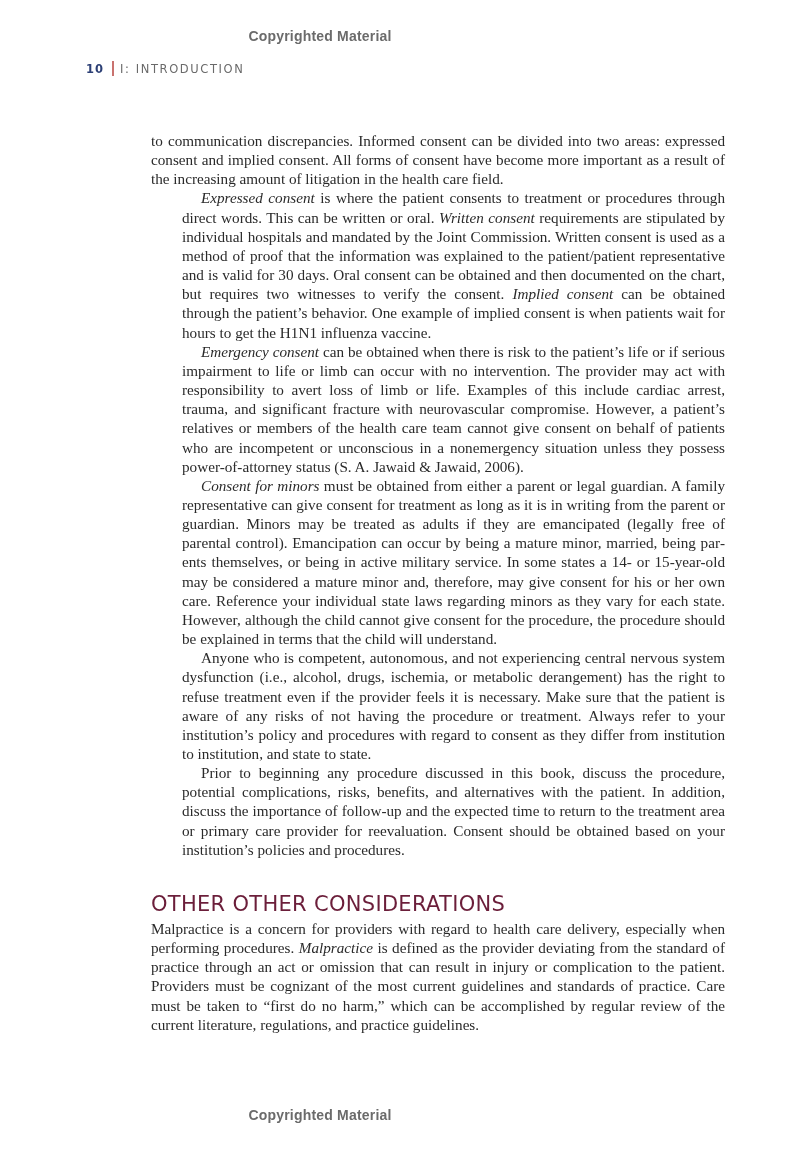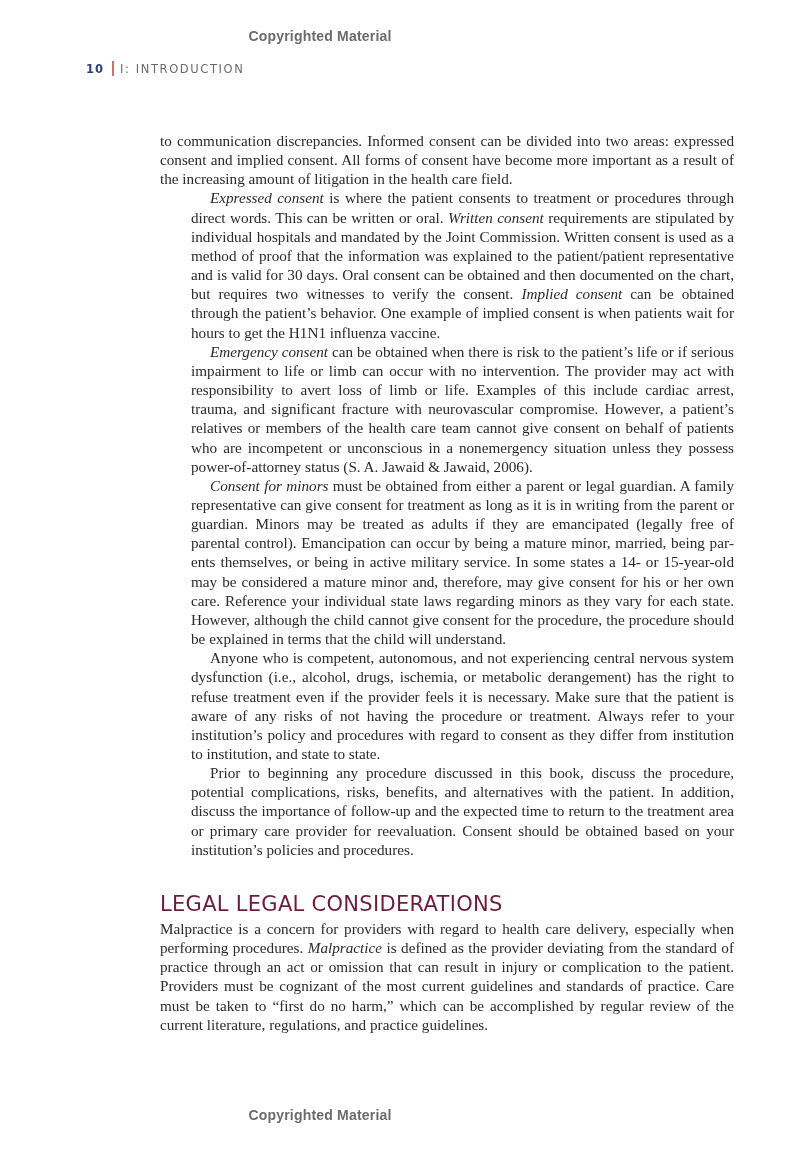--- a/index.html
+++ b/index.html
@@ -13,21 +13,21 @@
   .wm-bottom { top: 1107px; }
   .running-head {
     position: absolute; top: 61px; left: 66px;
     font-family: "DejaVu Sans", sans-serif; font-size: 11.5px;
     display: flex; align-items: center; letter-spacing: 1.6px; margin-left: 20px;
   }
   .rh-num { color: #2c3f75; font-weight: bold; letter-spacing: 1px; }
   .rh-bar { display: inline-block; width: 2px; height: 15px; background: #c9726f; margin: 0 6px 0 8px; }
   .rh-title { color: #6a6a6a; }
   .body {
-    position: absolute; left: 160px; top: 131px; width: 574px;
+    position: absolute; left: 151px; top: 131px; width: 574px;
     font-family: "Liberation Serif", serif; font-size: 15.2px;
     line-height: 19.15px; color: #2a2a2a; text-align: justify;
   }
   .body p { margin: 0; text-indent: 0; }
   .body p.indent { text-indent: 19px; margin-left: 31px; }
   .body em { font-style: italic; }
   .section-heading {
     font-family: "DejaVu Sans", sans-serif; font-size: 21px; font-weight: normal;
     color: #6b1e3a; margin: 32px 0 2px 0; letter-spacing: 0.3px; line-height: 26px;
     text-align: left;
@@ -45,17 +45,17 @@
 </div>
 
 <div class="body">
   <p><span>to communication discrepancies. Informed consent can be divided into two areas: expressed consent and implied consent. All forms of consent have become more important as a result of the increasing amount of litigation in the health care field.</span></p>
   <p class="indent"><em>Expressed consent</em><span> is where the patient consents to treatment or procedures through direct words. This can be written or oral. </span><em>Written consent</em><span> requirements are stipulated by individual hospitals and mandated by the Joint Commission. Written consent is used as a method of proof that the information was explained to the patient/patient representative and is valid for 30 days. Oral consent can be obtained and then documented on the chart, but requires two witnesses to verify the consent. </span><em>Implied consent</em><span> can be obtained through the patient’s behavior. One example of implied consent is when patients wait for hours to get the H1N1 influenza vaccine.</span></p>
   <p class="indent"><em>Emergency consent</em><span> can be obtained when there is risk to the patient’s life or if serious impairment to life or limb can occur with no intervention. The provider may act with responsibility to avert loss of limb or life. Examples of this include cardiac arrest, trauma, and significant fracture with neurovascular compromise. However, a patient’s relatives or members of the health care team cannot give consent on behalf of patients who are incompetent or unconscious in a nonemergency situation unless they possess power-of-attorney status (S. A. Jawaid &amp; Jawaid, 2006).</span></p>
   <p class="indent"><em>Consent for minors</em><span> must be obtained from either a parent or legal guardian. A family representative can give consent for treatment as long as it is in writing from the parent or guardian. Minors may be treated as adults if they are emancipated (legally free of parental control). Emancipation can occur by being a mature minor, married, being par­ents themselves, or being in active military service. In some states a 14- or 15-year-old may be considered a mature minor and, therefore, may give consent for his or her own care. Reference your individual state laws regarding minors as they vary for each state. However, although the child cannot give consent for the procedure, the procedure should be explained in terms that the child will understand.</span></p>
   <p class="indent"><span>Anyone who is competent, autonomous, and not experiencing central nervous system dysfunction (i.e., alcohol, drugs, ischemia, or metabolic derangement) has the right to refuse treatment even if the provider feels it is necessary. Make sure that the patient is aware of any risks of not having the procedure or treatment. Always refer to your institution’s policy and procedures with regard to consent as they differ from institution to institution, and state to state.</span></p>
   <p class="indent"><span>Prior to beginning any procedure discussed in this book, discuss the procedure, potential complications, risks, benefits, and alternatives with the patient. In addition, discuss the importance of follow-up and the expected time to return to the treatment area or primary care provider for reevaluation. Consent should be obtained based on your institution’s policies and procedures.</span></p>
 
-  <h2 class="section-heading">LEGAL LEGAL CONSIDERATIONS</h2>
+  <h2 class="section-heading">OTHER OTHER CONSIDERATIONS</h2>
   <p><span>Malpractice is a concern for providers with regard to health care delivery, especially when performing procedures. </span><em>Malpractice</em><span> is defined as the provider deviating from the stan­dard of practice through an act or omission that can result in injury or complication to the patient. Providers must be cognizant of the most current guidelines and standards of practice. Care must be taken to “first do no harm,” which can be accomplished by regular review of the current literature, regulations, and practice guidelines.</span></p>
 </div>
 
 <div class="watermark wm-bottom">Copyrighted Material</div>
 
 </body></html>

